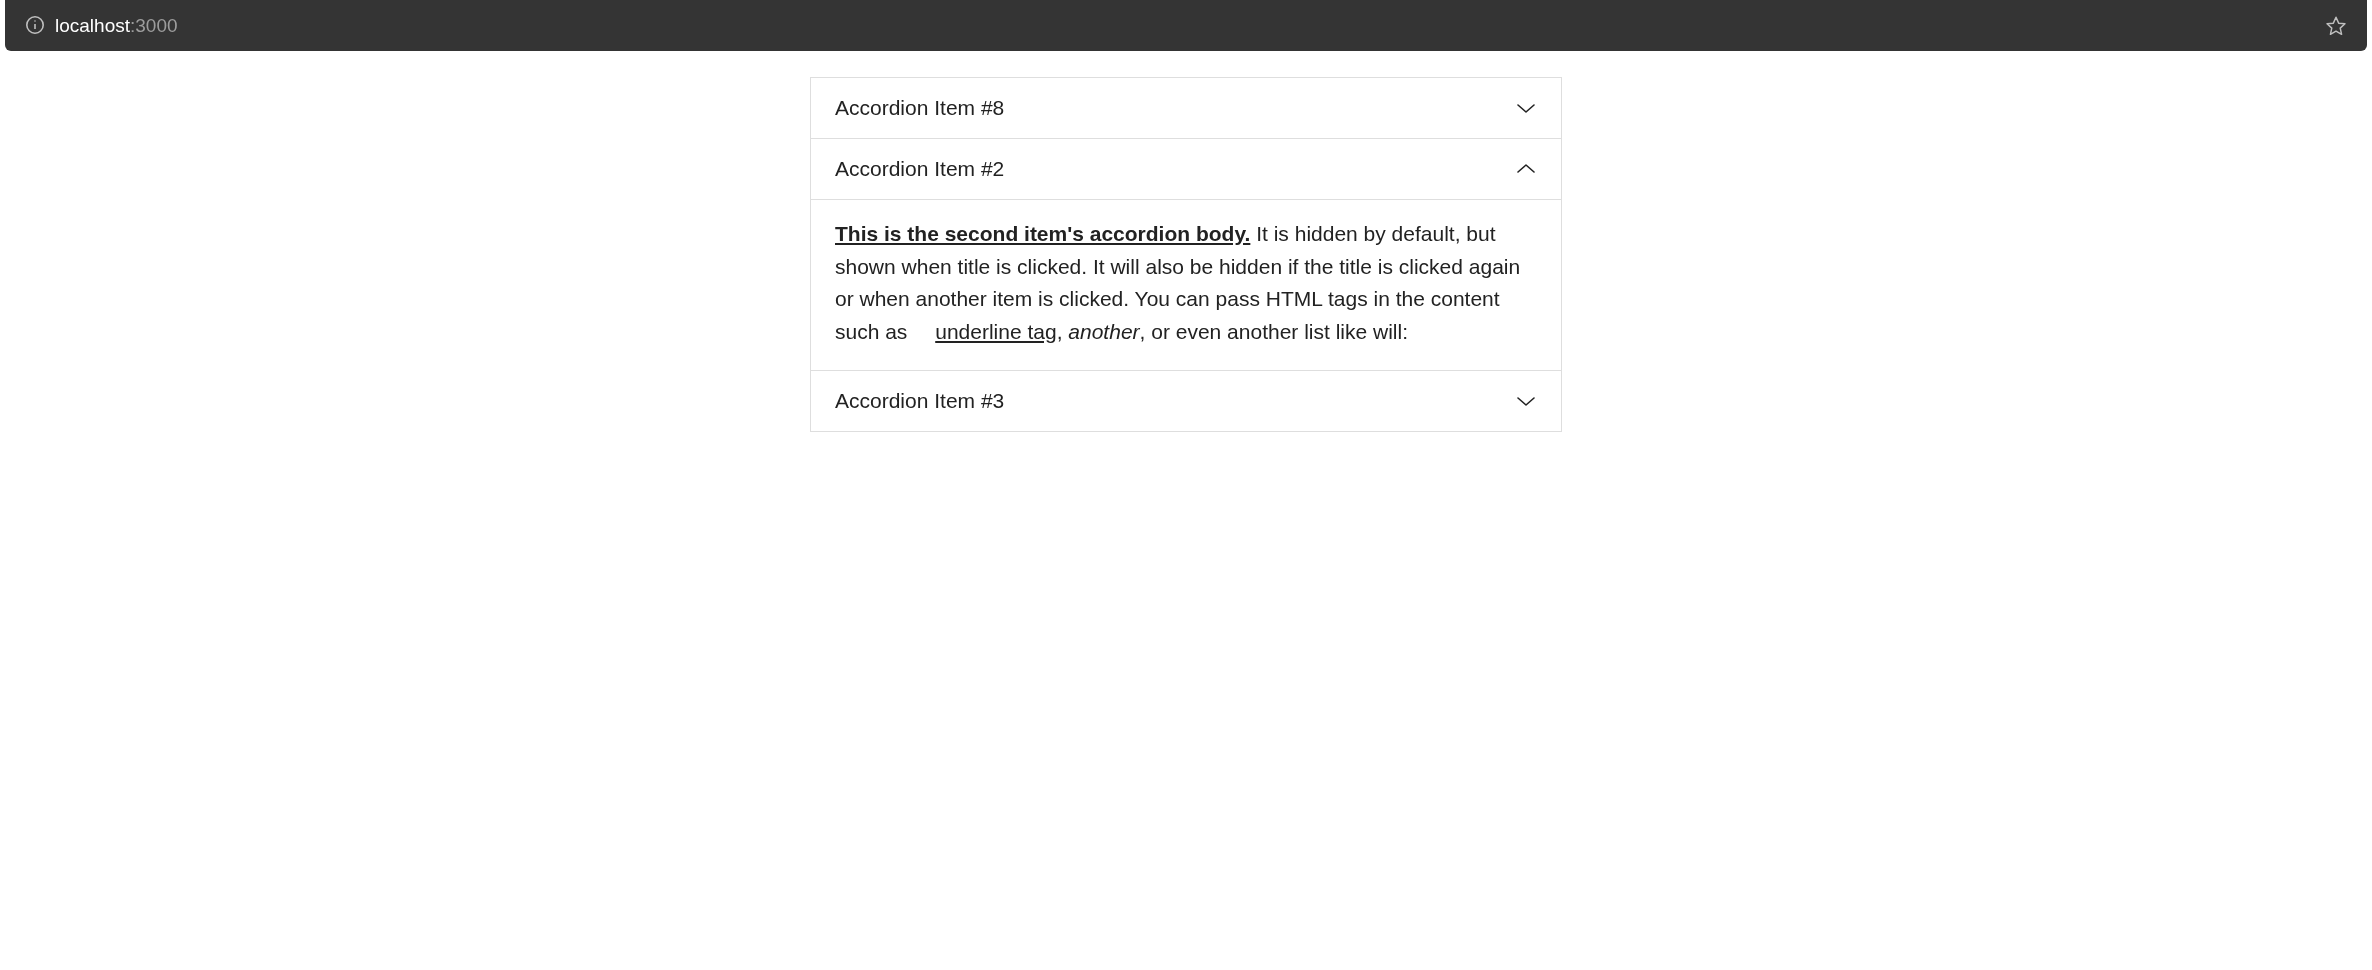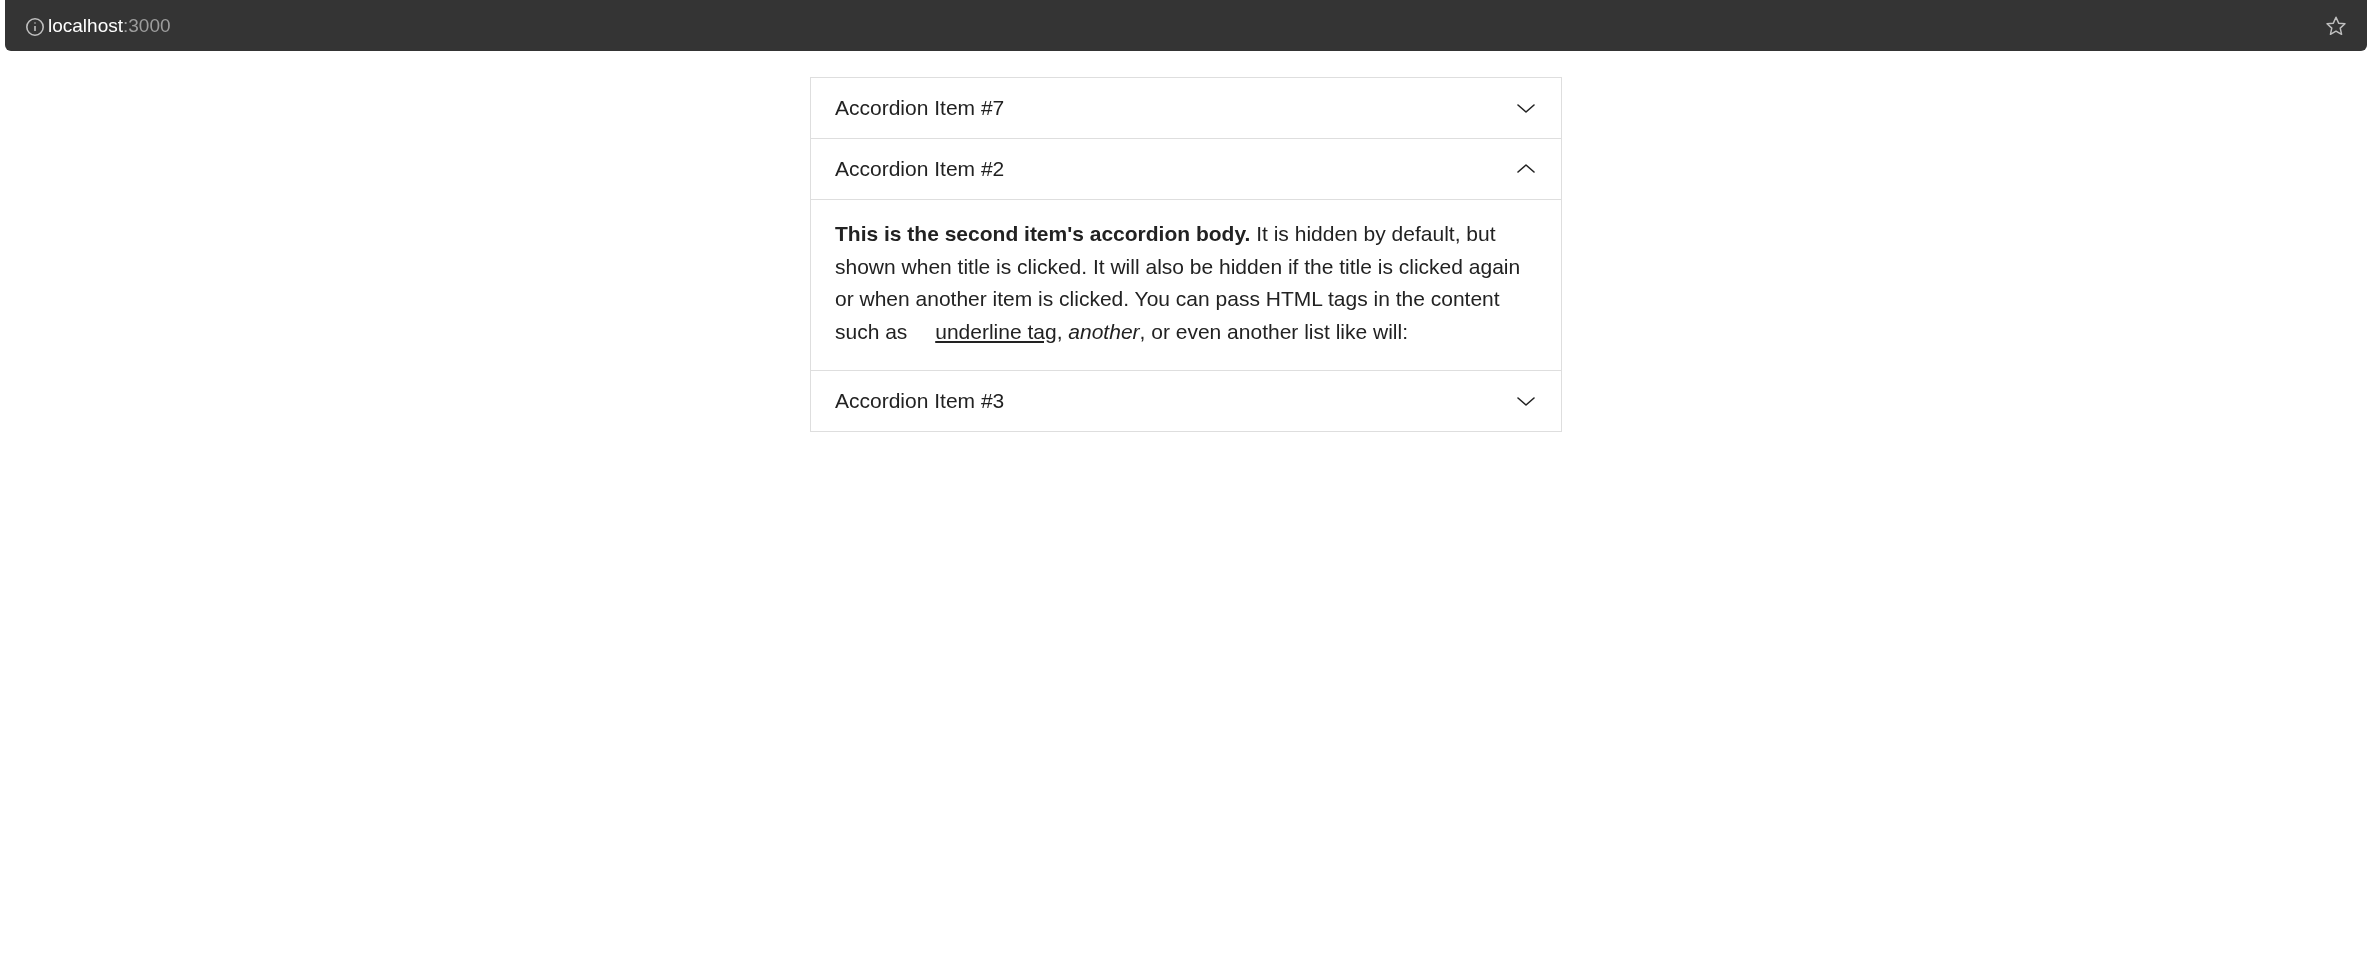--- a/index.html
+++ b/index.html
@@ -16,22 +16,22 @@
       height: 51px;
       display: flex;
       align-items: center;
       padding: 0 20px;
       border-bottom-left-radius: 6px;
       border-bottom-right-radius: 6px;
       margin: 0 5px;
     }
     .url-area {
       display: flex;
-      align-items: flex-end;
-      gap: 3px;
+      align-items: flex-start;
+      gap: 10px;
       flex: 1;
     }
     .info-icon {
       width: 20px;
       height: 20px;
       flex-shrink: 0;
     }
     .url-text {
       color: #e6e6e6;
       font-size: 19px;
@@ -83,20 +83,21 @@
     }
     .accordion-body {
       padding: 18px 24px 22px 24px;
       border-top: 1px solid #dedede;
       font-size: 21px;
       line-height: 1.55;
       color: #222222;
     }
     .accordion-body strong {
       font-weight: 700;
+      text-decoration: underline;
     }
     .accordion-body u {
       margin-left: 22px;
     }
     .accordion-body em {
       font-style: italic;
     }
     .accordion-body ul {
       list-style: none;
       padding-left: 38px;
@@ -140,21 +141,21 @@
       <polygon points="12,2.5 14.9,8.9 21.8,9.6 16.6,14.3 18.1,21.1 12,17.6 5.9,21.1 7.4,14.3 2.2,9.6 9.1,8.9"></polygon>
     </svg>
   </span>
 </div>
 
 <div class="page">
   <div class="accordion">
 
     <div class="accordion-item">
       <div class="accordion-header">
-        <span class="accordion-title">Accordion Item #7</span>
+        <span class="accordion-title">Accordion Item #8</span>
         <span class="chevron">
           <svg viewBox="0 0 22 14" fill="none" stroke="#222222" stroke-width="1.6" stroke-linecap="round" stroke-linejoin="round">
             <polyline points="3,4 11,11 19,4"></polyline>
           </svg>
         </span>
       </div>
     </div>
 
     <div class="accordion-item">
       <div class="accordion-header">

